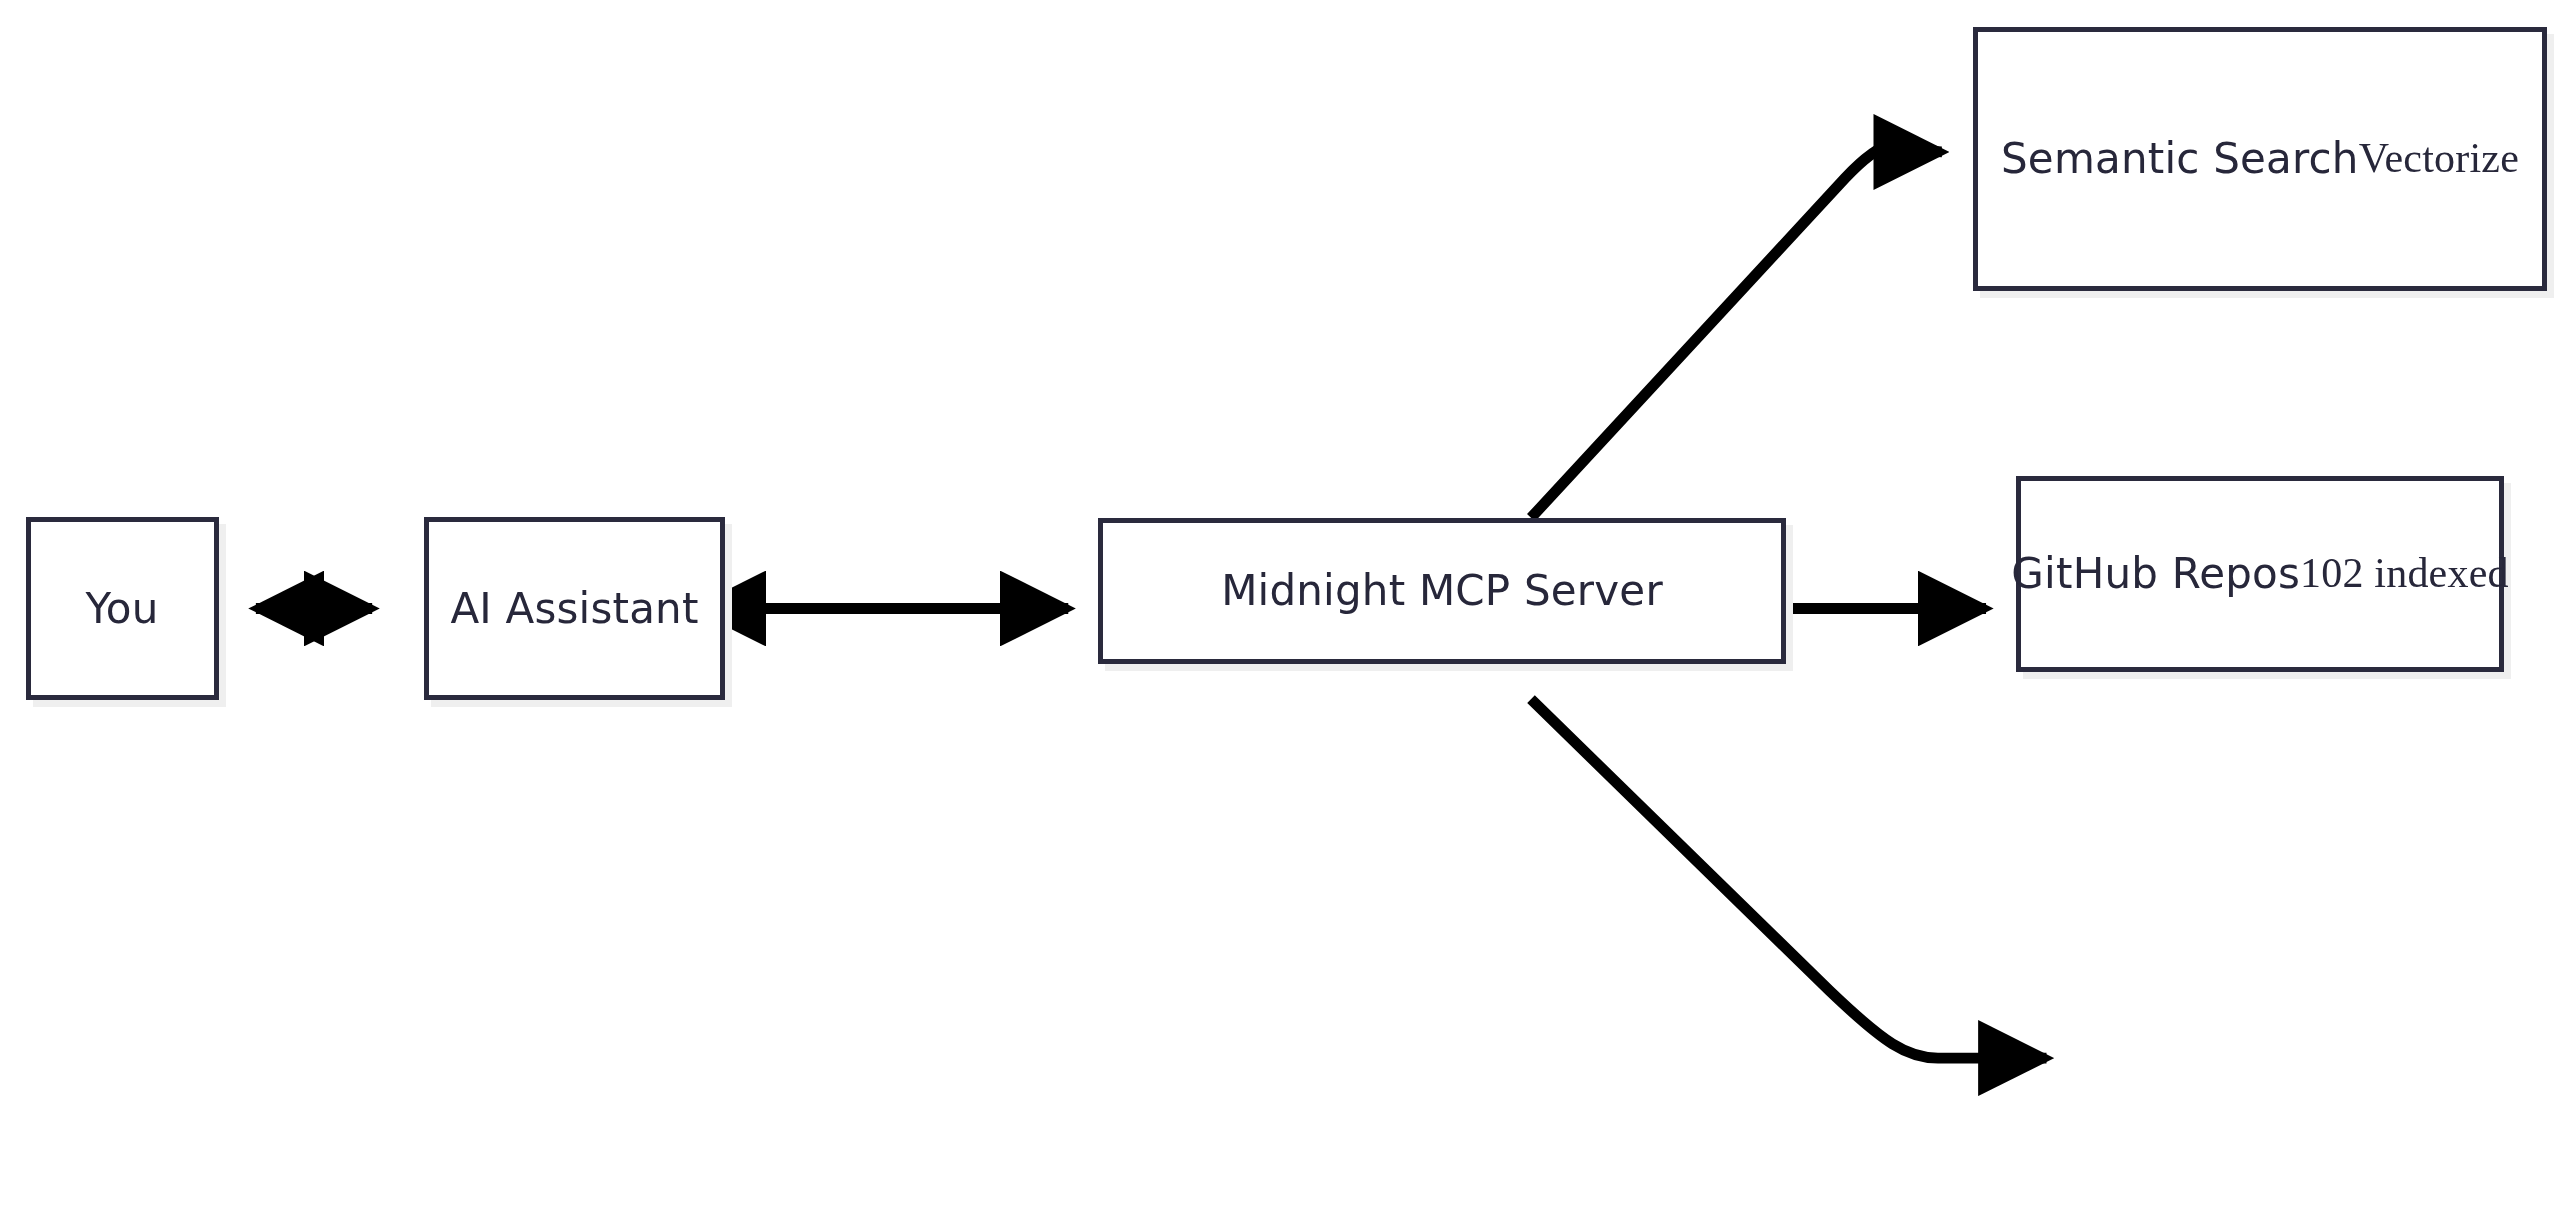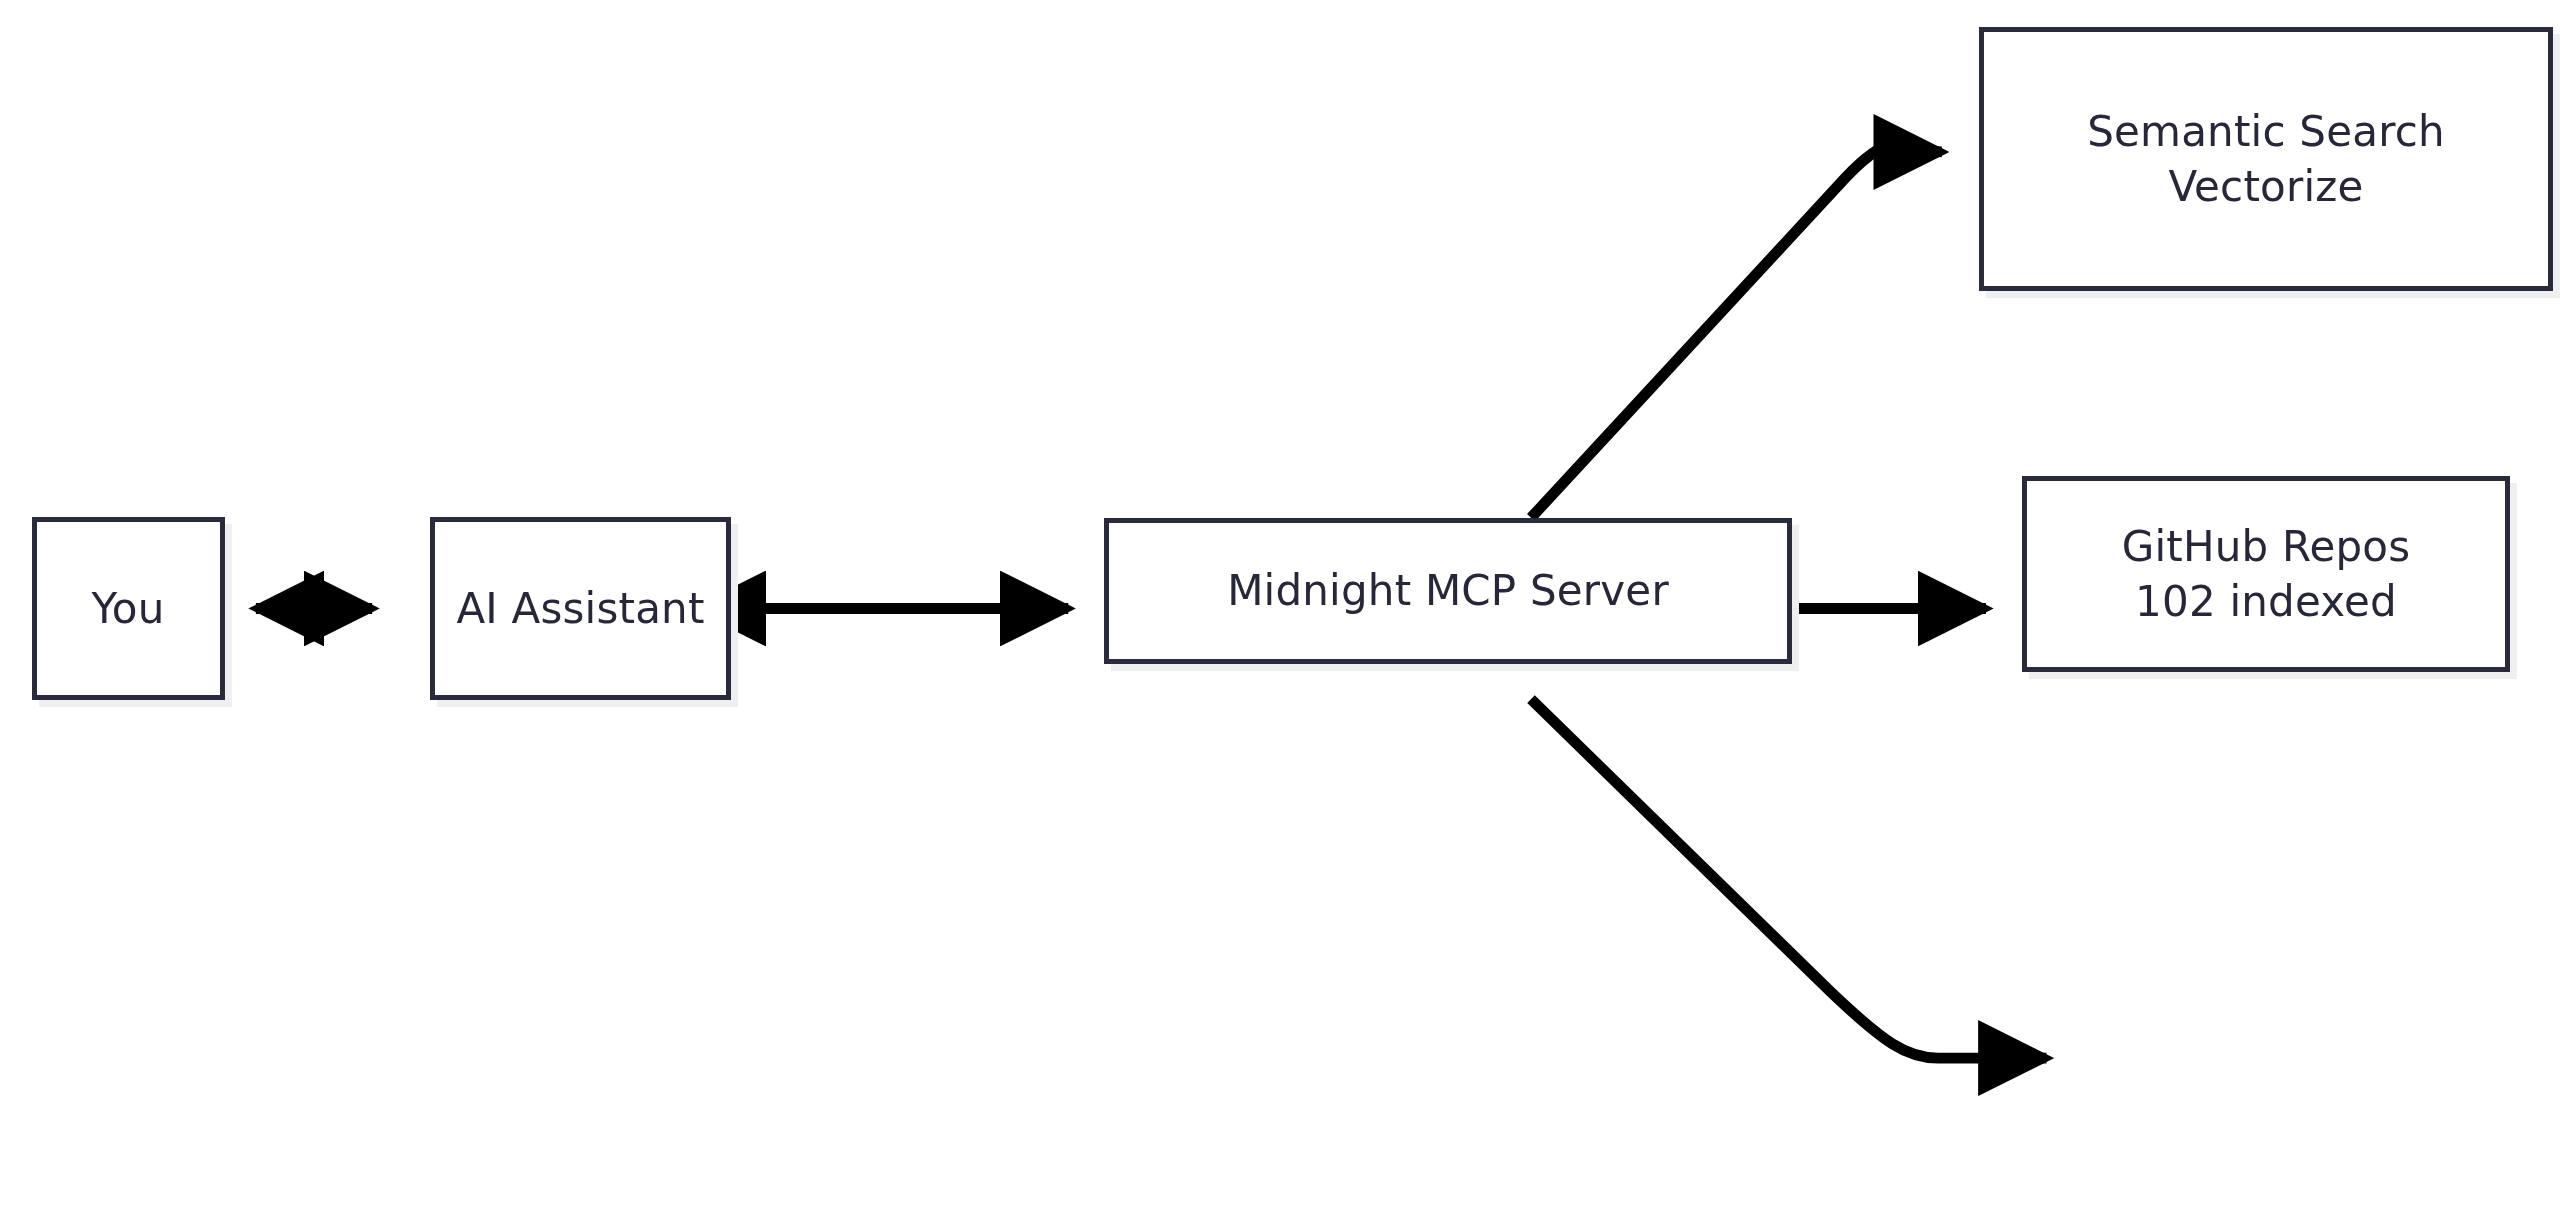--- a/index.html
+++ b/index.html
@@ -26,35 +26,35 @@
     height: 1217px;
     pointer-events: none;
   }
   .node {
     position: absolute;
     box-sizing: border-box;
     background: #ffffff;
     border: 5.4px solid #2a2a3d;
     box-shadow: 7px 7px 0 0 #efefef;
     display: flex;
-    flex-direction: column;
+    flex-direction: row;
     align-items: center;
     justify-content: center;
     color: #27273a;
     font-family: "DejaVu Sans", "Liberation Sans", sans-serif;
     font-size: 42px;
     line-height: 1.32;
     font-weight: 400;
     letter-spacing: 0.2px;
     text-align: center;
     white-space: nowrap;
-    margin-left: 6px;
   }
   .node .line2 {
     display: block;
+    font-family: Liberation Serif, serif;
   }
   
   #node-you          { left: 25.6px;   top: 517px;  width: 193px; height: 183px; align-items: center; }
   #node-ai-assistant { left: 424px;  top: 517px;  width: 301px; height: 183px; }
   #node-mcp-server   { left: 1098px; top: 518px;  width: 688px; height: 146px; }
   #node-semantic     { left: 1973px; top: 27px;   width: 574px; height: 264px; }
   #node-github       { left: 2016px; top: 476px;  width: 488px; height: 196px; }
   #node-compiler     { left: 2075px; top: 926px; width: 368px; height: 262px; }
 </style>
 </head>

